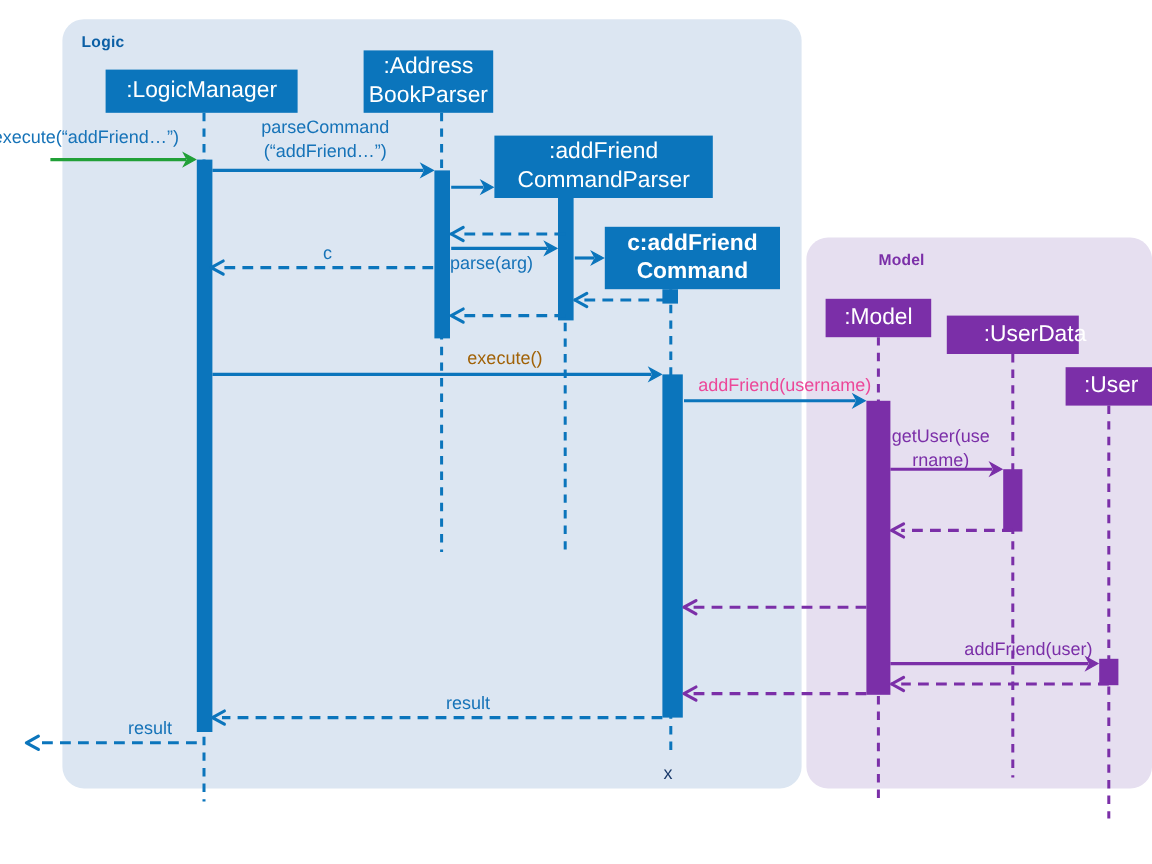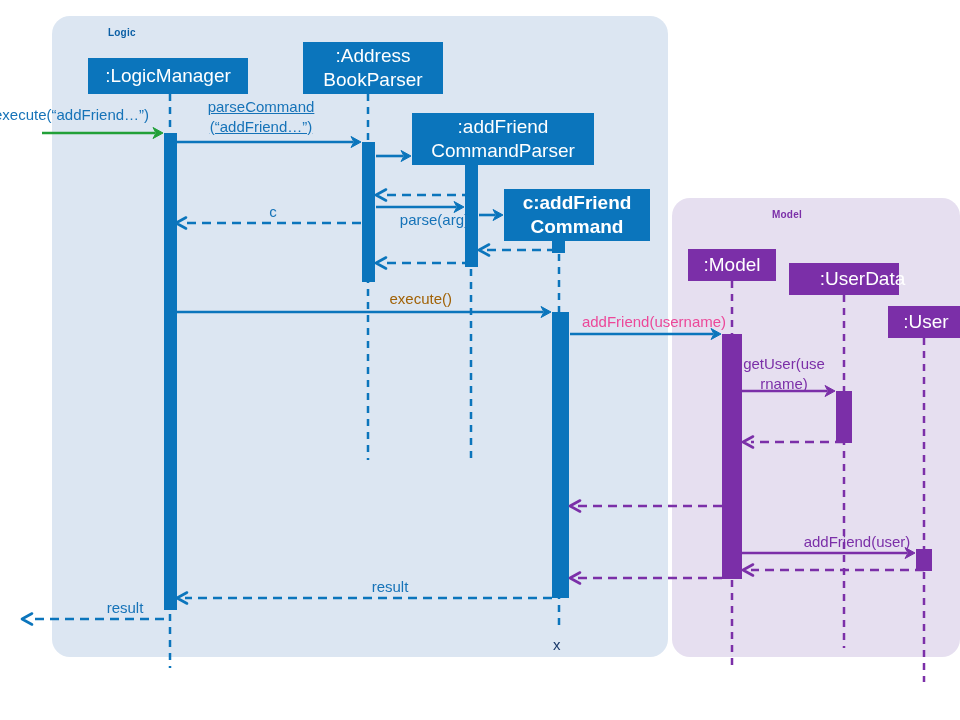--- a/index.html
+++ b/index.html
@@ -17,23 +17,22 @@
   }
   #svgroot {
     position: absolute;
     left: 0; top: 0;
     width: 960px;
     height: 720px;
   }
   .frame-label {
     position: absolute;
     font-weight: bold;
-    font-size: 10px;
+    font-size: 13px;
     letter-spacing: 0.2px;
-    margin-left: 40px;
   }
   .lifeline-box {
     position: absolute;
     box-sizing: border-box;
     color: #ffffff;
     display: flex;
     align-items: center;
     justify-content: center;
     text-align: center;
     font-size: 19px;
@@ -112,33 +111,33 @@
       <path d="M 570 578 L 580 572.5 M 570 578 L 580 583.5" stroke="#7b2fa8" stroke-width="2.6" fill="none" stroke-linecap="round"></path>
       <line x1="552" y1="598" x2="185" y2="598" stroke="#0b75bc" stroke-width="2.6" stroke-dasharray="9 6"></line>
       <path d="M 177 598 L 187 592.5 M 177 598 L 187 603.5" stroke="#0b75bc" stroke-width="2.6" fill="none" stroke-linecap="round"></path>
       <line x1="164" y1="619" x2="30" y2="619" stroke="#0b75bc" stroke-width="2.6" stroke-dasharray="9 6"></line>
       <path d="M 22 619 L 32 613.5 M 22 619 L 32 624.5" stroke="#0b75bc" stroke-width="2.6" fill="none" stroke-linecap="round"></path>
     </svg>
   <div id="overlay">
       <div class="frame-label" style="left: 68px; top: 27px; color: rgb(11, 95, 165);">Logic</div>
       <div class="frame-label" style="left: 688px; top: 209px; color: rgb(123, 47, 168); padding-left: 44px;">Model</div>
       <div class="msg-label" style="left: -6px; top: 105px; width: 200px; text-align: left; color: rgb(22, 115, 184);">execute(“addFriend…”)</div>
-      <div class="msg-label" style="left: 176px; top: 97px; width: 170px; text-align: center; color: rgb(22, 115, 184); text-decoration: underline;">parseCommand
+      <div class="msg-label" style="left: 186px; top: 97px; width: 170px; text-align: center; color: rgb(22, 115, 184);">parseCommand
 (“addFriend…”)</div>
-      <div class="msg-label" style="left: 375px; top: 210px; width: 94px; text-align: right; color: rgb(22, 115, 184);">parse(arg)</div>
+      <div class="msg-label" style="left: 375px; top: 210px; width: 94px; text-align: left; color: rgb(22, 115, 184);">parse(arg)</div>
       <div class="msg-label" style="left: 198px; top: 202px; width: 150px; text-align: center; color: rgb(22, 115, 184);">c</div>
       <div class="msg-label" style="left: 252px; top: 289px; width: 200px; text-align: right; color: #a16207;">execute()</div>
       <div class="msg-label" style="left: 578px; top: 312px; width: 152px; text-align: center; color: #ec4899;">addFriend(username)</div>
       <div class="msg-label" style="left: 740px; top: 354px; width: 88px; text-align: center; color: rgb(123, 47, 168);">getUser(use
 rname)</div>
       <div class="msg-label" style="left: 795px; top: 532px; width: 124px; text-align: center; color: rgb(123, 47, 168);">addFriend(user)</div>
       <div class="msg-label" style="left: 290px; top: 577px; width: 200px; text-align: center; color: rgb(22, 115, 184);">result</div>
       <div class="msg-label" style="left: 60px; top: 598px; width: 130px; text-align: center; color: rgb(22, 115, 184);">result</div>
       <div class="lifeline-box" style="left: 88px; top: 58px; width: 160px; height: 36px; background: rgb(11, 117, 188);"><span>:LogicManager</span></div>
-      <div class="lifeline-box" style="left: 303px; top: 42px; width: 140px; height: 52px; background: rgb(11, 117, 188);"><span>:Address
+      <div class="lifeline-box" style="left: 303px; top: 42px; width: 108px; height: 52px; background: rgb(11, 117, 188);"><span>:Address
 BookParser</span></div>
       <div class="lifeline-box" style="left: 412px; top: 113px; width: 182px; height: 52px; background: rgb(11, 117, 188);"><span>:addFriend
 CommandParser</span></div>
       <div class="lifeline-box" style="left: 504px; top: 189px; width: 146px; height: 52px; background: rgb(11, 117, 188); font-weight: bold;"><span>c:addFriend
 Command</span></div>
       <div class="lifeline-box" style="left: 688px; top: 249px; width: 88px; height: 32px; background: rgb(123, 47, 168);"><span>:Model</span></div>
       <div class="lifeline-box" style="left: 789px; top: 263px; width: 110px; height: 32px; background: rgb(123, 47, 168); padding-left: 37px;"><span>:UserData</span></div>
       <div class="lifeline-box" style="left: 888px; top: 306px; width: 76px; height: 32px; background: rgb(123, 47, 168);"><span>:User</span></div>
       <div class="destroy-x" style="left: 553px; top: 636px; color: rgb(26, 58, 107);">x</div>
     </div>

